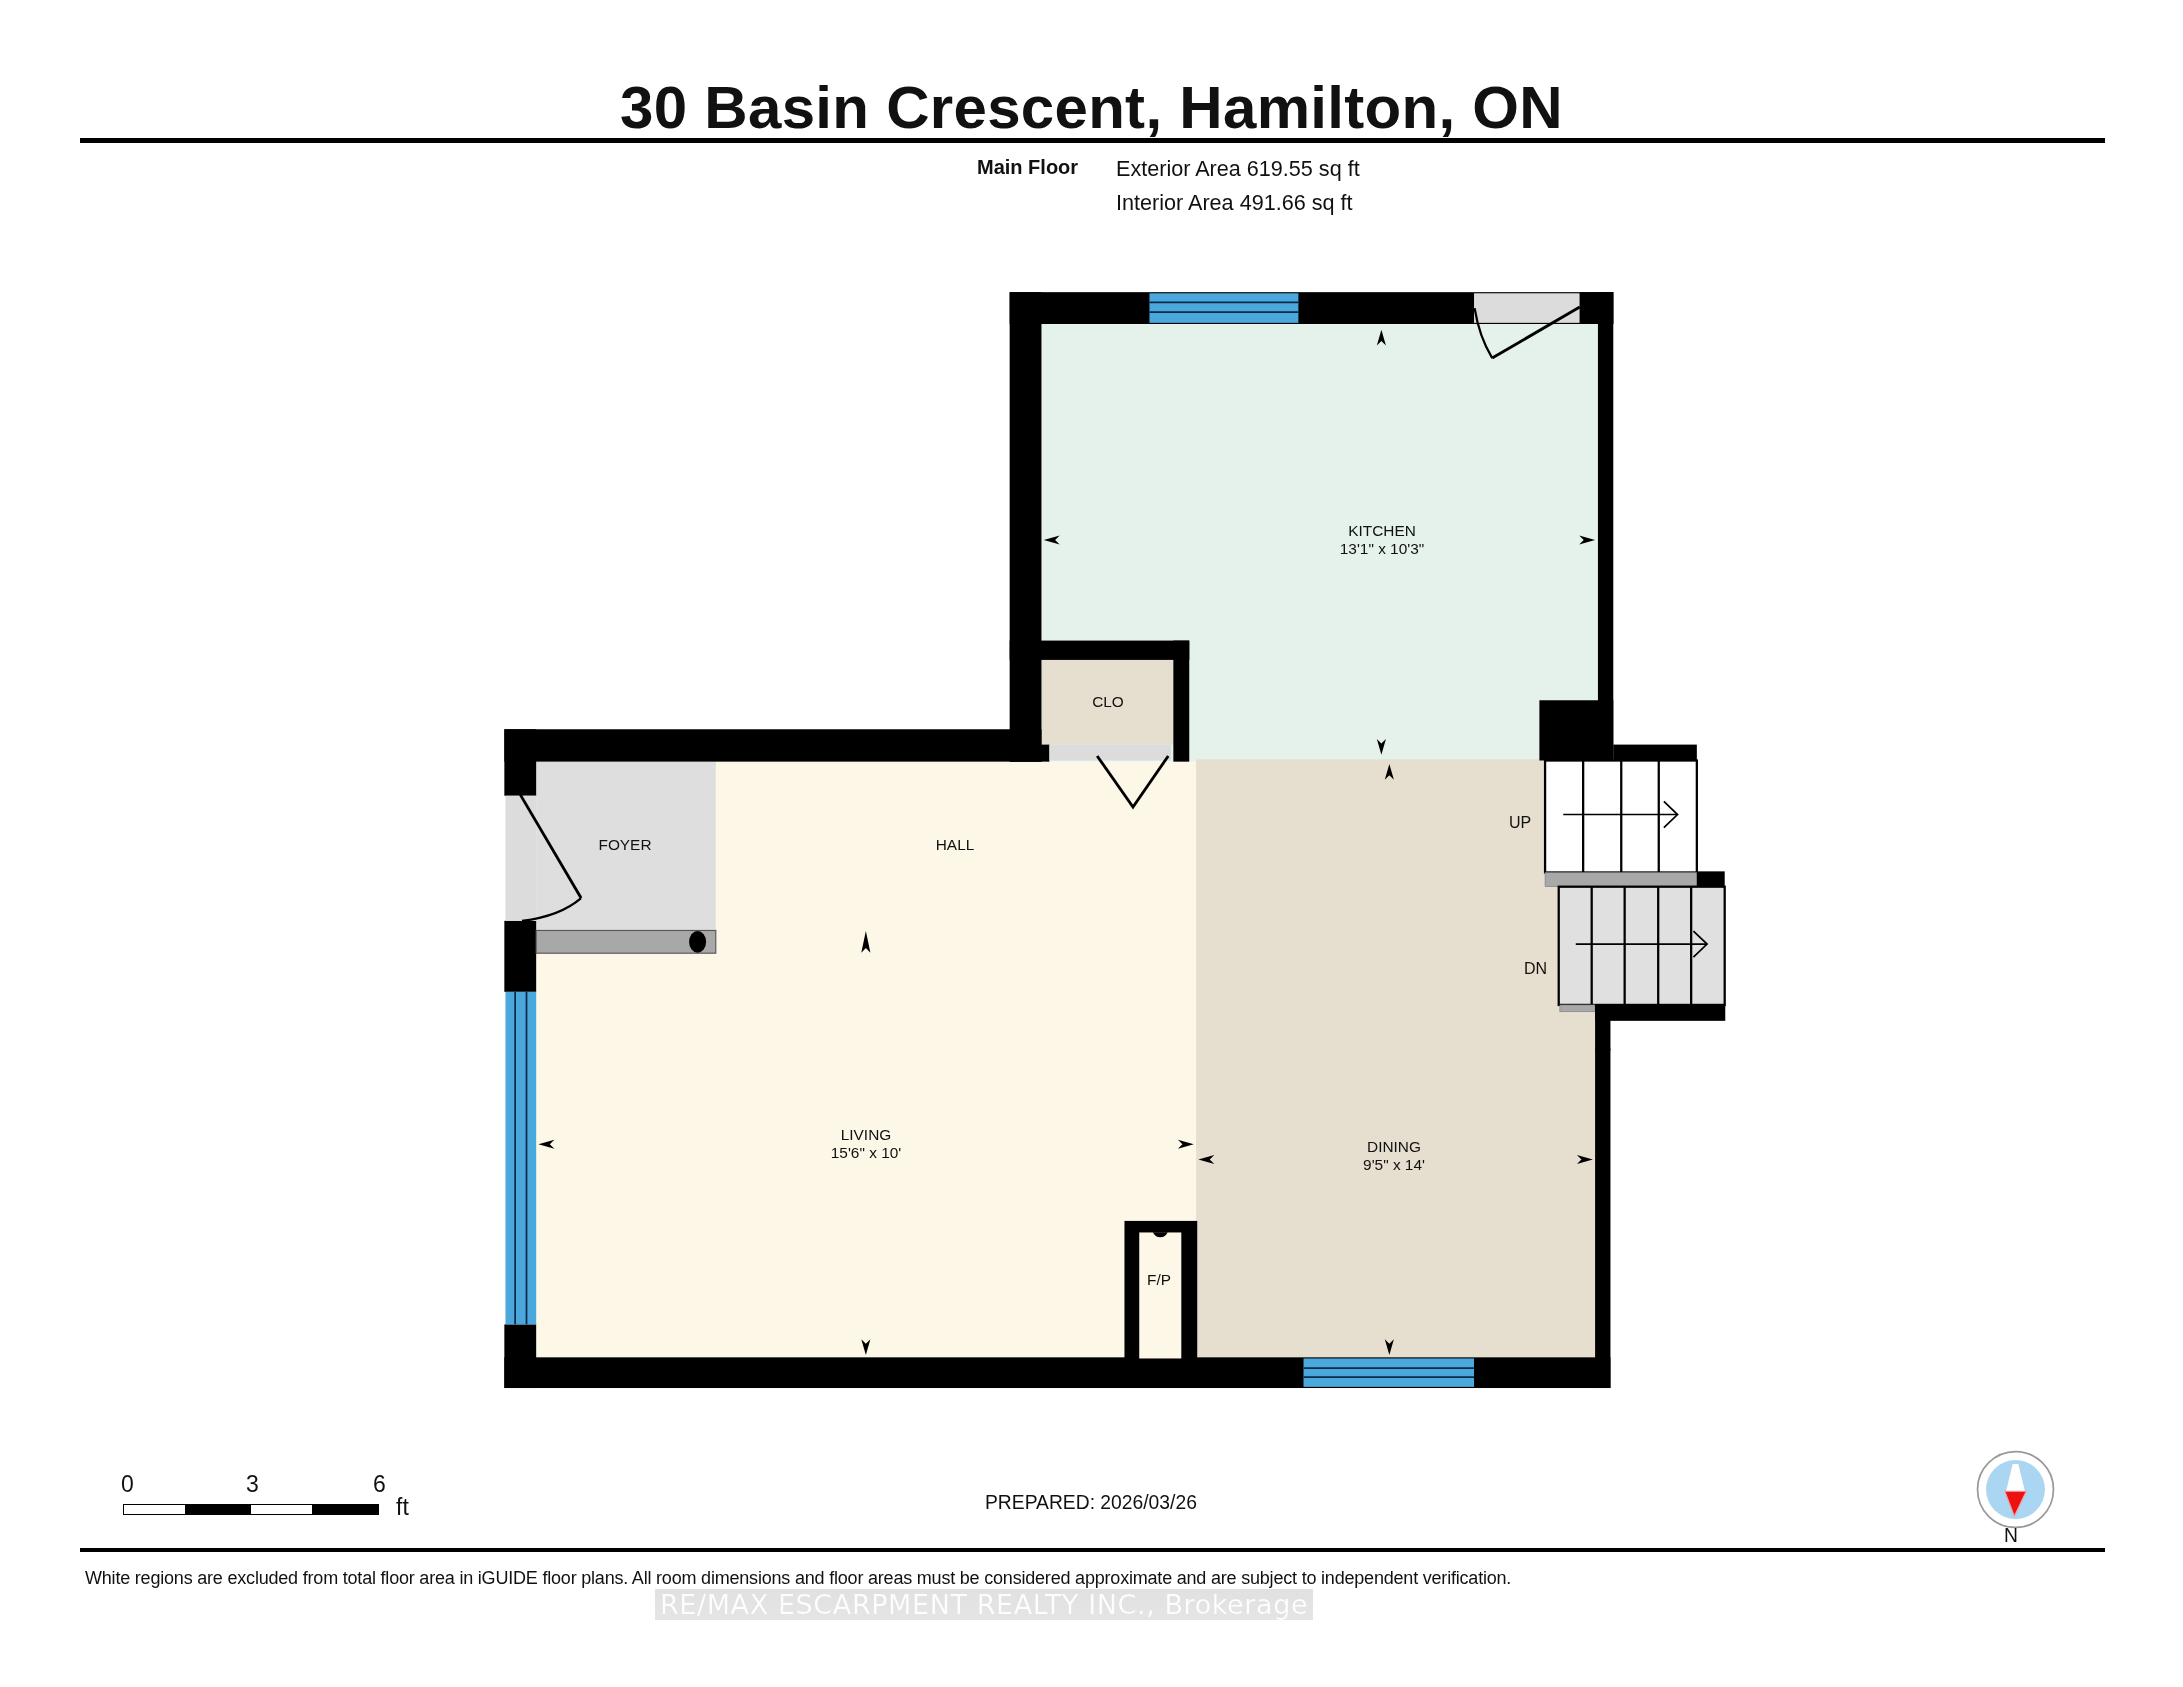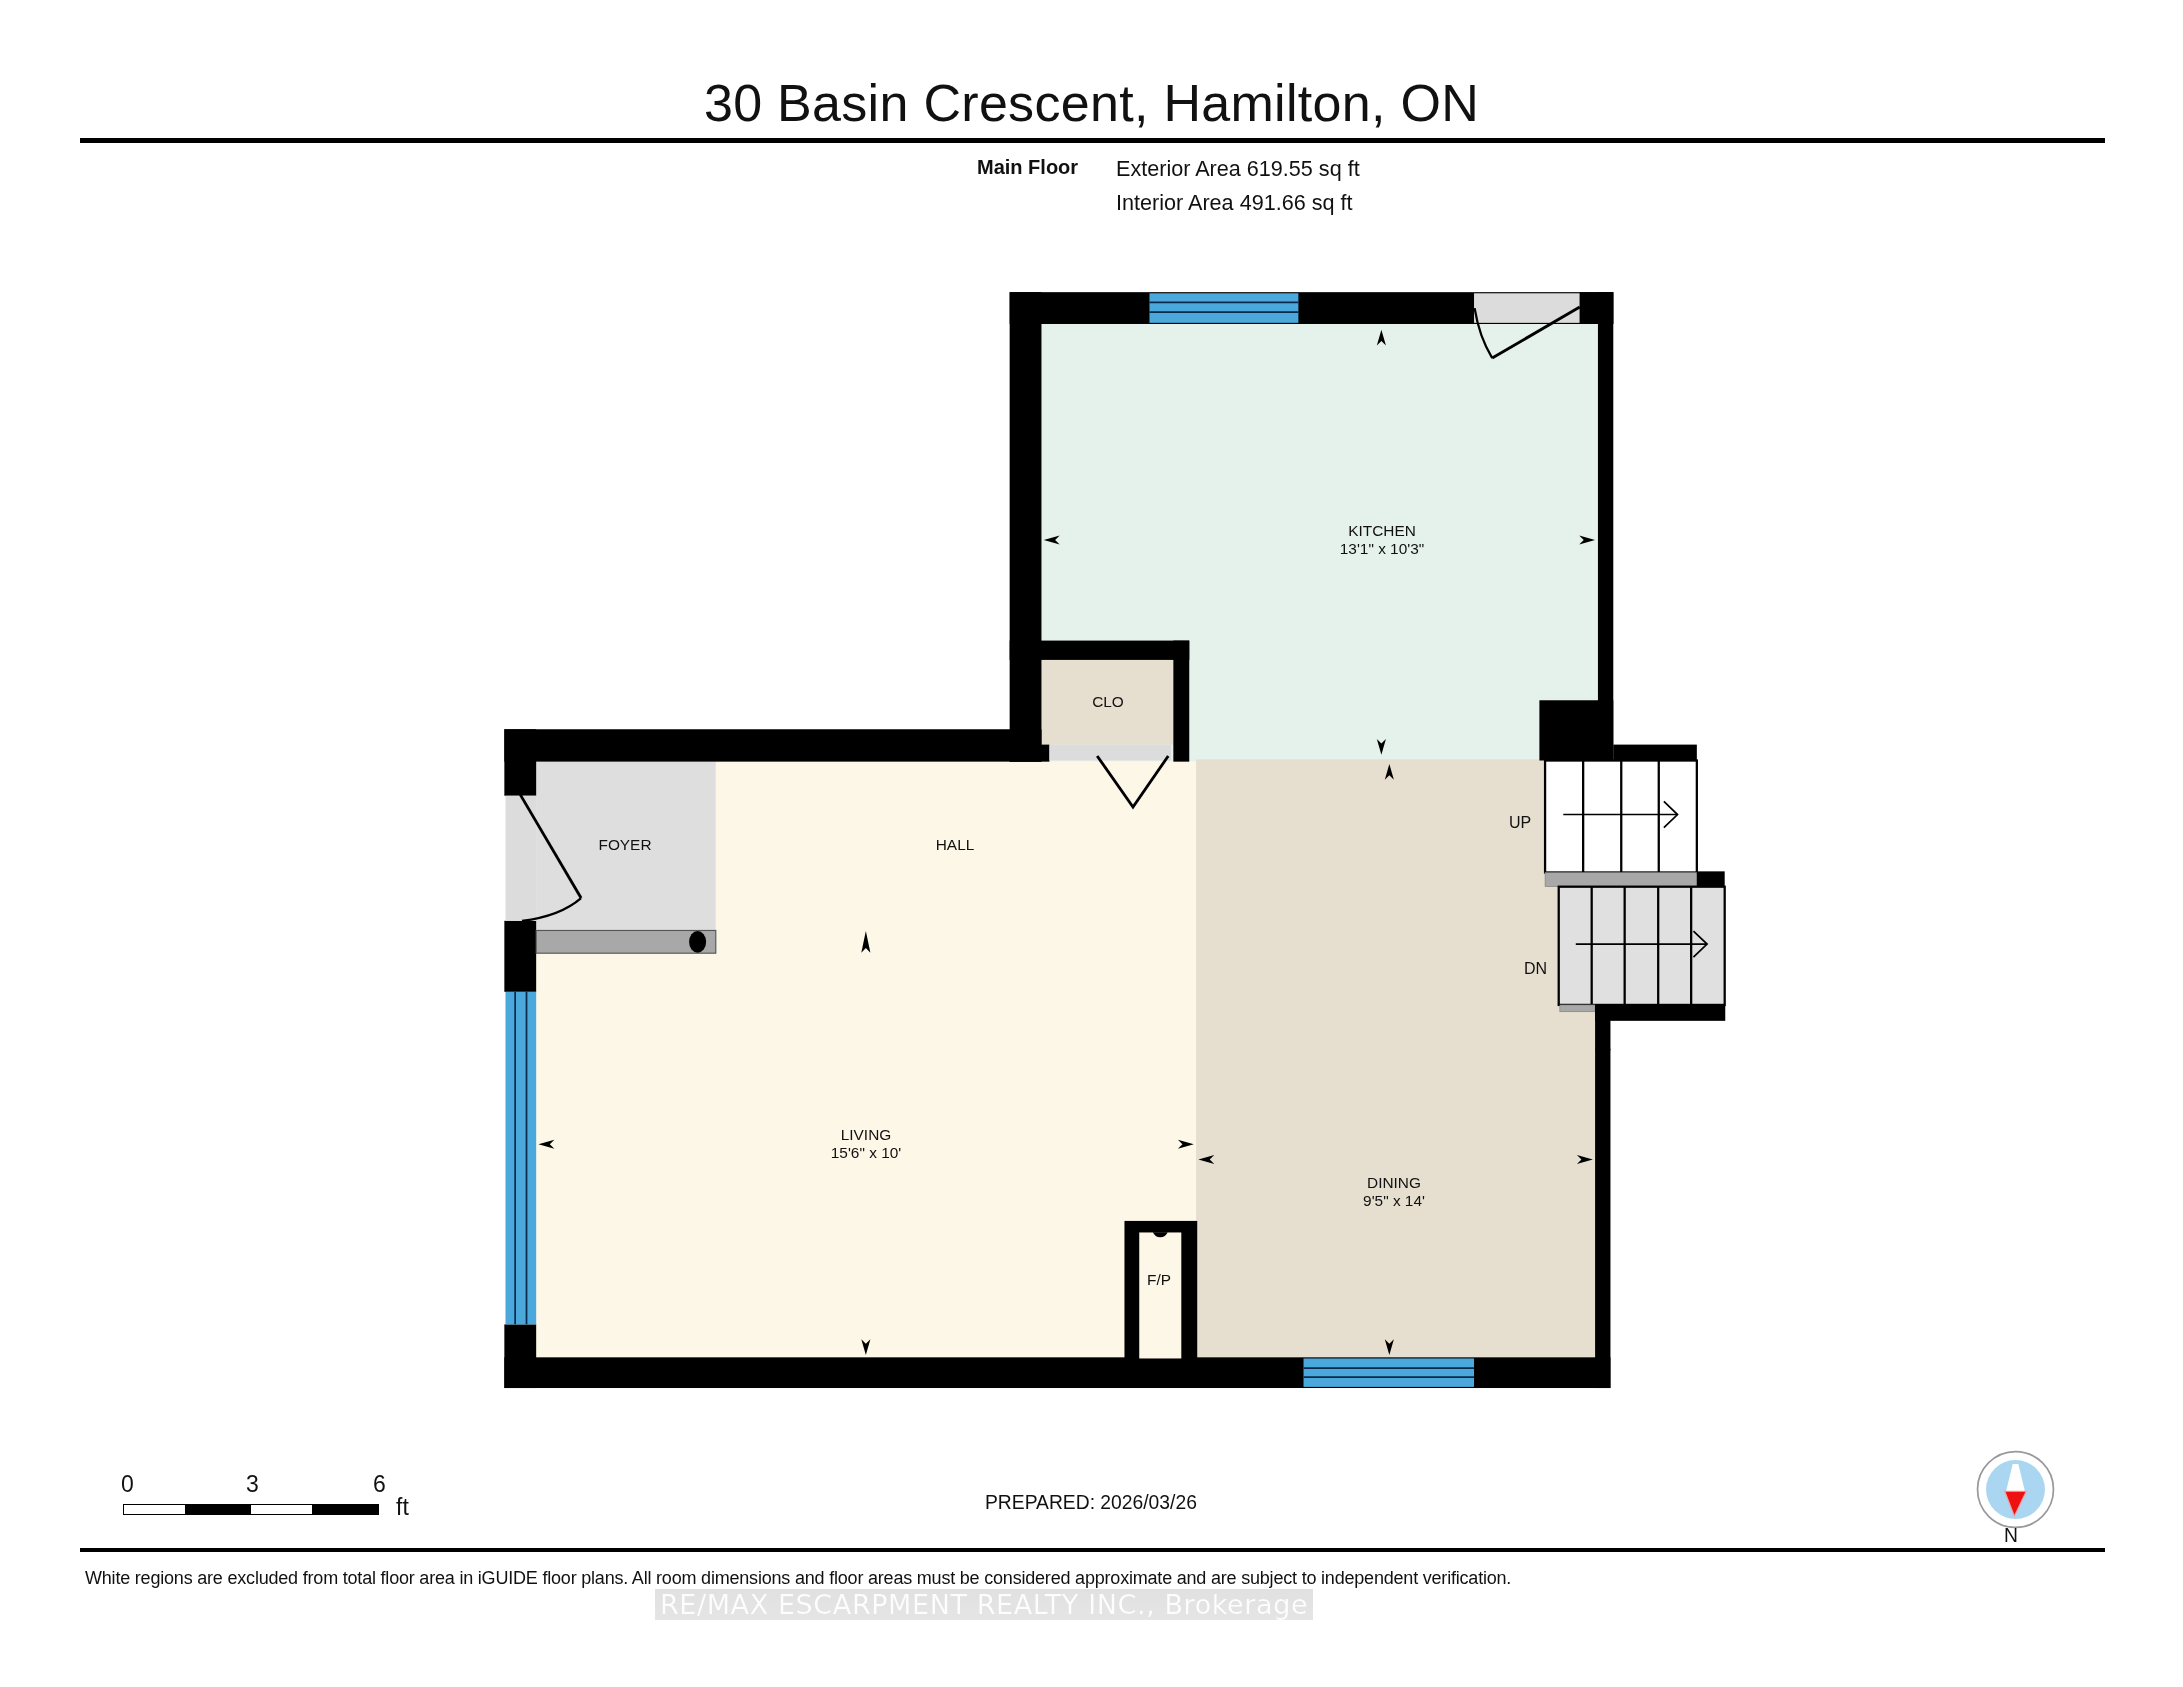--- a/index.html
+++ b/index.html
@@ -1,19 +1,19 @@
 <!DOCTYPE html>
 <html style="font-size:9px"><head>
 <meta charset="utf-8">
 <style>
   html, body { margin: 0; padding: 0; background: #ffffff; }
   body { width: 2183px; height: 1687px; position: relative; overflow: hidden;
          font-family: "Liberation Sans", "DejaVu Sans", sans-serif; color: #111; }
   .abs { position: absolute; }
-  .title { left: 0; width: 2183px; top: 73px; text-align: center; font-size: 52px; font-weight: normal; letter-spacing: 0.3px; }
+  .title { left: 0; width: 2183px; top: 73px; text-align: center; font-size: 60px; font-weight: bold; letter-spacing: 0.3px; }
   .rule { background: #000; height: 4.5px; }
   .area-label { font-size: 20px; font-weight: bold; }
   .area-val { font-size: 21.6px; }
   svg.plan { position: absolute; left: 0; top: 0; }
   .room-name { font-size: 15.4px; text-align: center; line-height: 18px; white-space: nowrap; transform: translateX(-50%); }
   .stair-label { font-size: 16px; }
   .scale-num { font-size: 23px; }
   .prepared { font-size: 19.3px; }
   .disclaimer { font-size: 18px; letter-spacing: -0.2px; }
   .watermark { font-size: 27px; color: rgba(255,255,255,0.95); background: linear-gradient(180deg, rgba(200,200,200,0.55), rgba(180,180,180,0.35));
@@ -156,21 +156,21 @@
 <div class="abs room-name" style="left:625px; top:836px;">
   <div>FOYER</div>
 </div>
 <div class="abs room-name" style="left:955px; top:836px;">
   <div>HALL</div>
 </div>
 <div class="abs room-name" style="left:866px; top:1126px;">
   <div>LIVING</div>
   <div>15'6" x 10'</div>
 </div>
-<div class="abs room-name" style="left:1394px; top:1138px;margin-top:36px;">
+<div class="abs room-name" style="left:1394px; top:1138px;">
   <div>DINING</div>
   <div>9'5" x 14'</div>
 </div>
 <div class="abs room-name" style="left:1159px; top:1271px;">
   <div>F/P</div>
 </div>
 <div class="abs stair-label" style="left:1509px; top:814px;">UP</div>
 <div class="abs stair-label" style="left:1524px; top:960px;">DN</div>
 
 <div class="abs scale-num" style="left:121px; top:1471px;">0</div>

